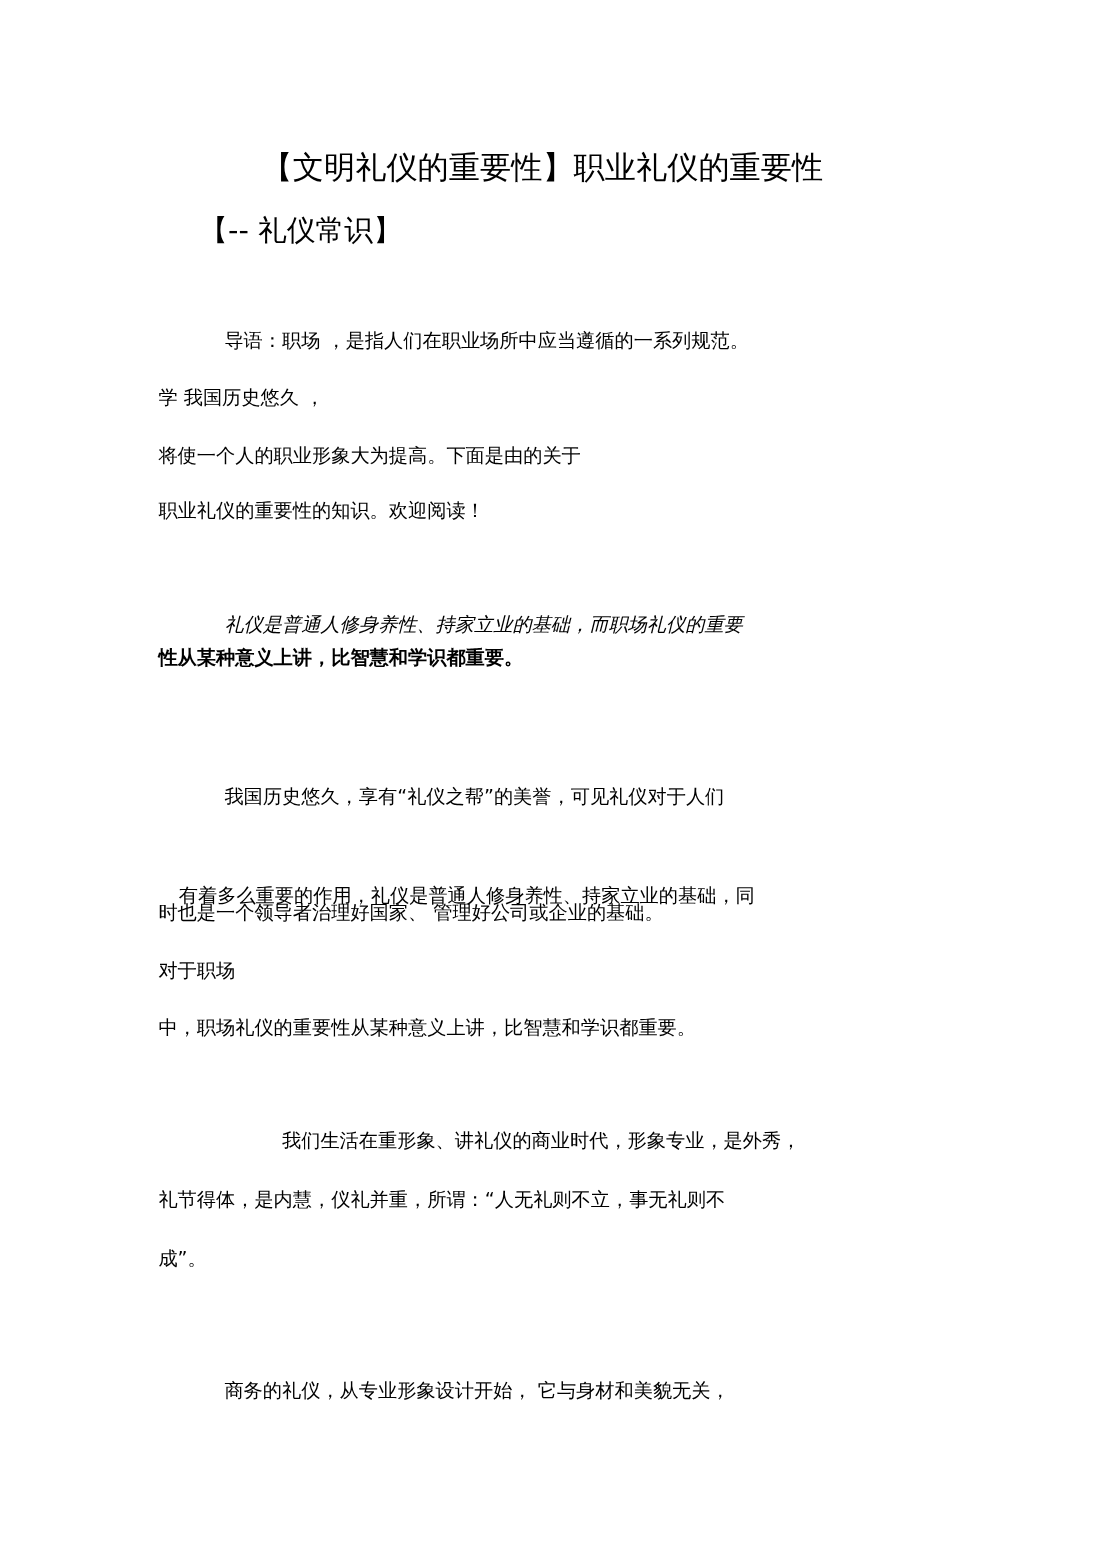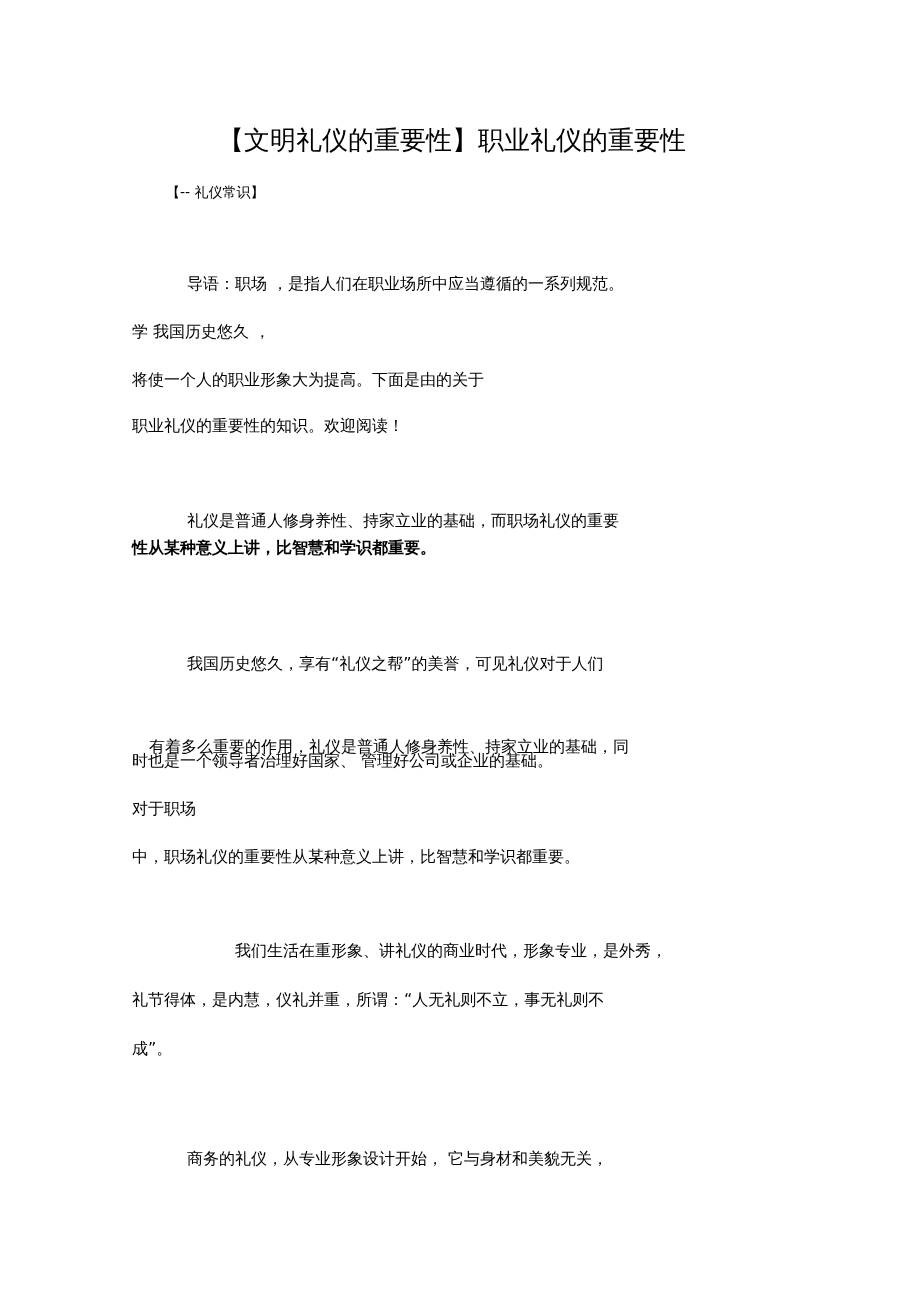--- a/index.html
+++ b/index.html
@@ -27,41 +27,41 @@
       left: 218px;
       top: 124px;
       font-size: 26px;
       line-height: 32px;
       white-space: nowrap;
     }
     .subtitle {
       position: absolute;
       left: 166px;
       top: 180px;
-      font-size: 14px;
+      font-size: 24px;
       line-height: 24px;
       white-space: nowrap;
     }
     .ind { left: 187px; }
     .noind { left: 132px; }
   </style>
 </head>
 <body>
 
 <div>
 
   <div class="title">【文明礼仪的重要性】职业礼仪的重要性</div>
   <div class="subtitle">【-- 礼仪常识】</div>
 
   <div class="line ind" style="top:272px;">导语：职场 ，是指人们在职业场所中应当遵循的一系列规范。</div>
   <div class="line noind" style="top:320px;">学  我国历史悠久 ，</div>
   <div class="line noind" style="top:368px;">将使一个人的职业形象大为提高。下面是由的关于</div>
   <div class="line noind" style="top:414px;">职业礼仪的重要性的知识。欢迎阅读！</div>
 
-  <div class="line ind" style="top:509px;">礼仪是普通人修身养性、持家立业的基础，而职场礼仪的重要</div>
+  <div class="line ind" style="top:509px;font-style:italic;">礼仪是普通人修身养性、持家立业的基础，而职场礼仪的重要</div>
   <div class="line noind" style="top:536px;font-weight:bold;">性从某种意义上讲，比智慧和学识都重要。</div>
 
   <div class="line ind" style="top:652px;">我国历史悠久，享有“礼仪之帮”的美誉，可见礼仪对于人们</div>
   <div class="line noind" style="top:735px;margin-left:17px;">有着多么重要的作用，礼仪是普通人修身养性、持家立业的基础，同</div>
   <div class="line noind" style="top:749px;">时也是一个领导者治理好国家、 管理好公司或企业的基础。</div>
   <div class="line noind" style="top:797px;">对于职场</div>
   <div class="line noind" style="top:845px;">中，职场礼仪的重要性从某种意义上讲，比智慧和学识都重要。</div>
 
   <div class="line ind" style="top:939px;margin-left:48px;">我们生活在重形象、讲礼仪的商业时代，形象专业，是外秀，</div>
   <div class="line noind" style="top:988px;">礼节得体，是内慧，仪礼并重，所谓：“人无礼则不立，事无礼则不</div>

